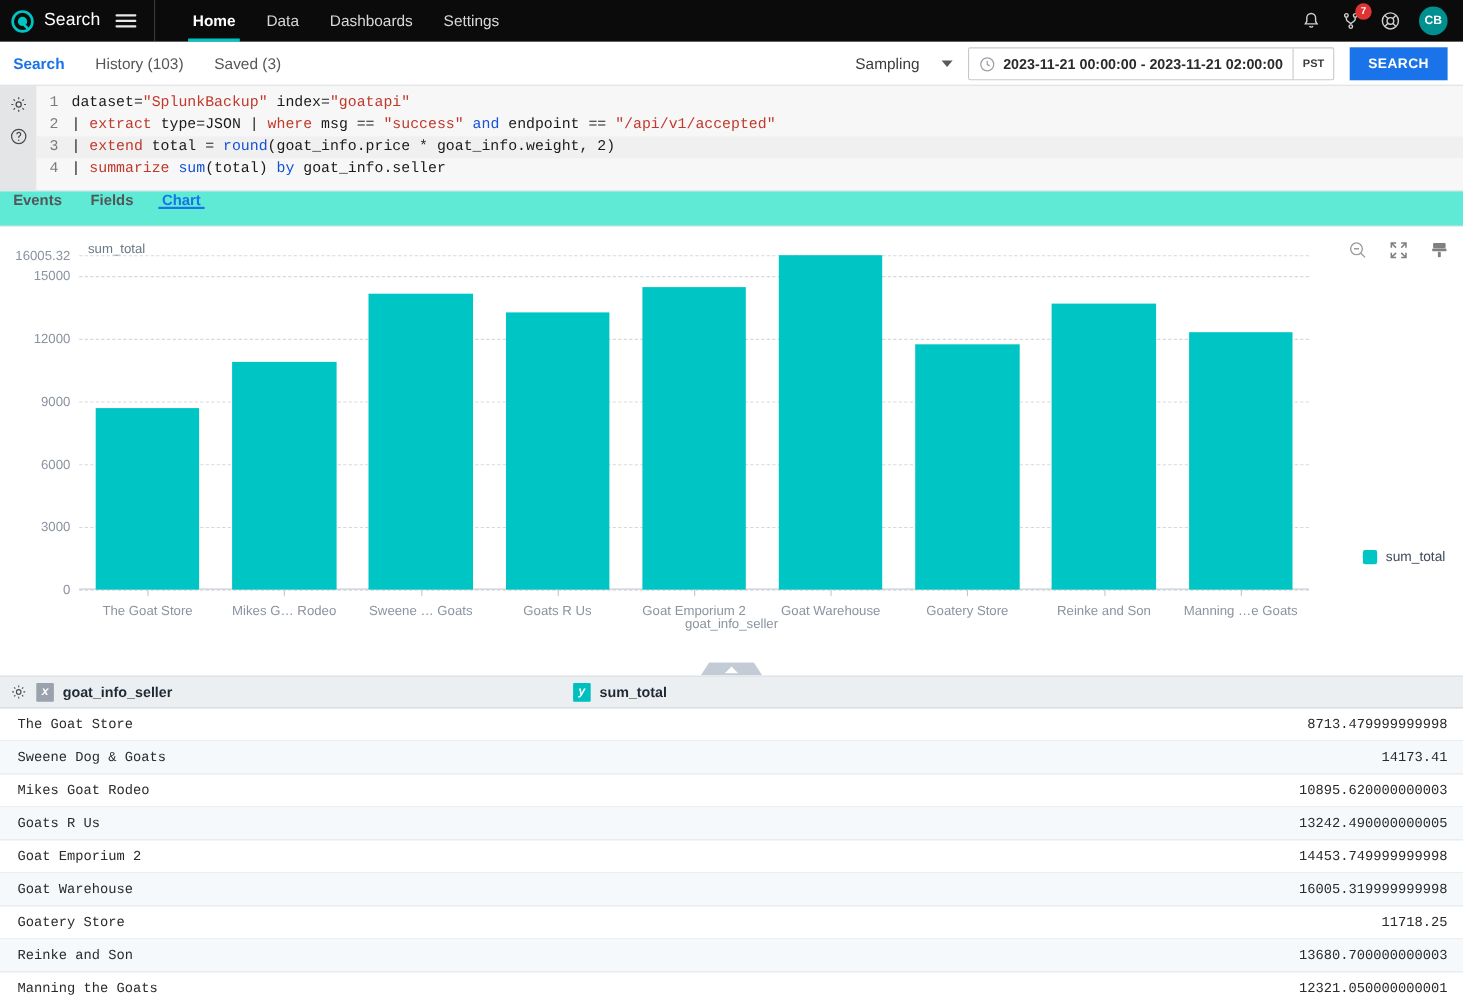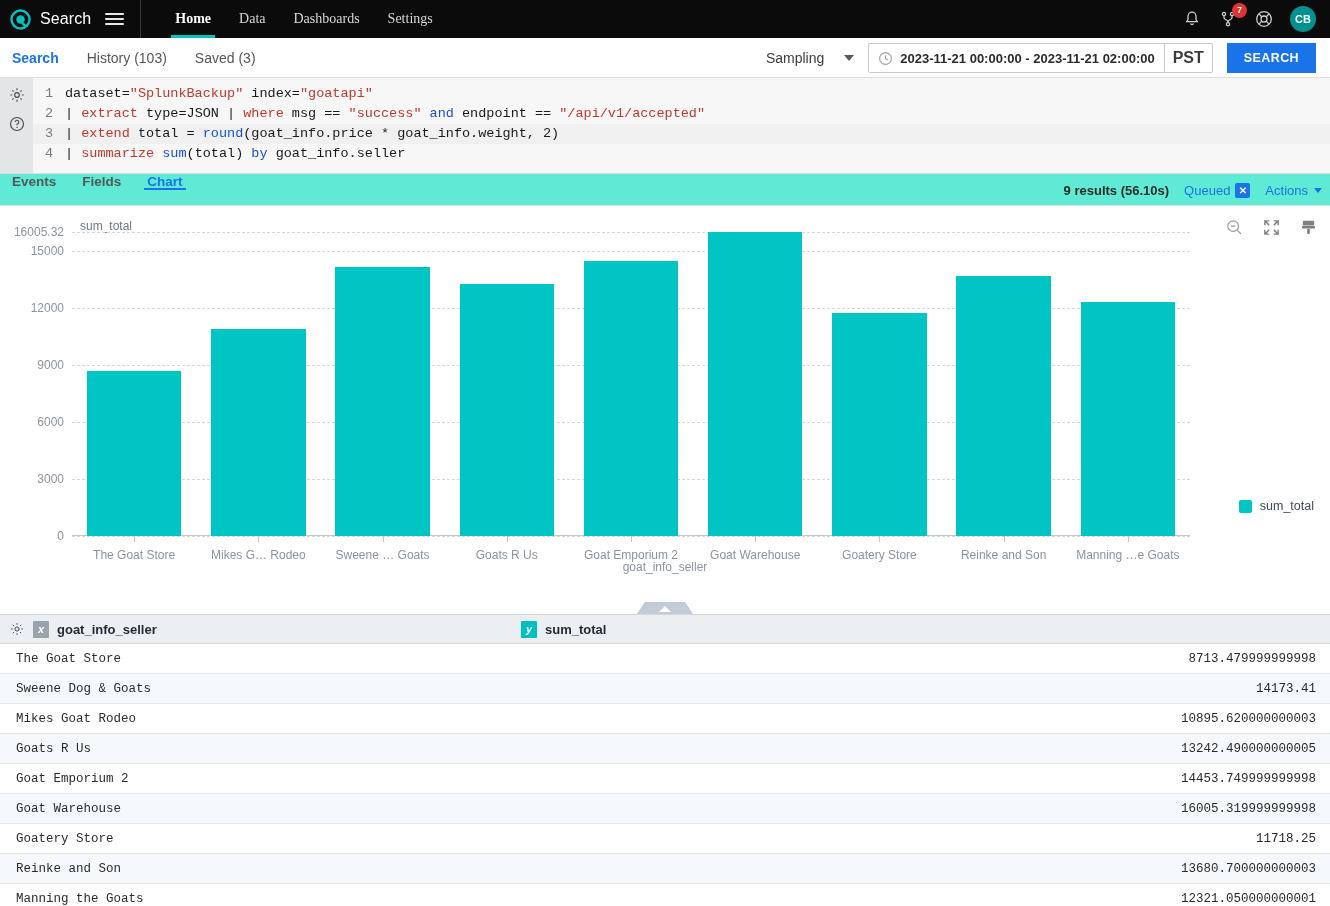--- a/index.html
+++ b/index.html
@@ -23,21 +23,21 @@
   }
   .brand { display: flex; align-items: center; padding-left: 10px; gap: 9px; }
   .brand-logo { width: 21px; height: 21px; position: relative; }
   .brand-name { font-size: 16px; color: #fff; letter-spacing: .1px; }
   .hamburger { margin-left: 14px; display: flex; flex-direction: column; gap: 3px; width: 19px; cursor: pointer; }
   .hamburger span { display: block; height: 2px; background: #e8e8e8; border-radius: 1px; }
   .nav-divider { width: 1px; height: 38px; background: #3a3a3a; margin-left: 16px; }
   #mainmenu { display: flex; align-items: stretch; height: 38px; margin-left: 20px; }
   .menu-item {
     display: flex; align-items: center; padding: 0 14px;
-    font-size: 14px; color: #d8d8d8; cursor: pointer; position: relative; font-family: Liberation Serif, serif;
+    font-size: 14px; color: #d8d8d8; cursor: pointer; position: relative;
   }
   .menu-item.active { color: #ffffff; font-weight: bold; }
   .menu-item.active::after {
     content: ""; position: absolute; left: 10px; right: 10px; bottom: 0;
     height: 3px; background: #00c4c4;
   }
   #topnav-right {
     position: absolute; right: 8px; top: 0; height: 38px;
     display: flex; align-items: center; gap: 16px; padding-right: 6px;
   }
@@ -69,21 +69,21 @@
   .sampling { display: flex; align-items: center; gap: 20px; font-size: 14px; color: #3c3c3c; cursor: pointer; }
   .caret-dn { width: 0; height: 0; border-left: 5px solid transparent; border-right: 5px solid transparent; border-top: 6px solid #5a5a5a; }
   #timerange {
     display: flex; align-items: stretch; height: 30px;
     border: 1px solid #c6c9cc; border-radius: 2px; background: #fff; cursor: pointer; font-weight: bold;
   }
   .tr-clock { display: flex; align-items: center; padding: 0 7px 0 9px; }
   .tr-text { display: flex; align-items: center; font-size: 13px; color: #2b2b2b; padding-right: 9px; }
   .tr-tz {
     display: flex; align-items: center; padding: 0 8px;
-    border-left: 1px solid #c6c9cc; font-size: 16px; color: #3c3c3c;
+    border-left: 1px solid #c6c9cc; font-size: 10px; color: #3c3c3c;
   }
   #searchbtn {
     height: 30px; background: #1a73e8; color: #fff; font-size: 12.5px;
     font-weight: bold; letter-spacing: .4px; display: flex; align-items: center;
     padding: 0 17px; cursor: pointer; margin-right: 14px;
   }
 
   
   #editor { display: flex; background: #f7f7f8; border-bottom: 1px solid #dcdee0; }
   #editor-gutter {
@@ -325,31 +325,20 @@
       <span class="ln">4</span>
       <span class="code"><span class="op">| </span><span class="kw">summarize</span><span class="op"> </span><span class="fn">sum</span><span class="op">(total) </span><span class="blue">by</span><span class="op"> goat_info.seller</span></span>
     </div>
   </div>
 </div>
 
 <div id="restabs">
   <div class="restab">Events</div>
   <div class="restab">Fields</div>
   <div class="restab active">Chart</div>
-  <div id="restabs-right">
-    <span class="res-count">9 results (56.10s)</span>
-    <span class="queued-wrap">
-      <span class="queued-lbl">Queued</span>
-      <span class="queued-x">✕</span>
-    </span>
-    <span class="actions-wrap">
-      <span>Actions</span>
-      <span class="caret-dn-blue"></span>
-    </span>
-  </div>
 </div>
 
 <div id="chartpanel">
   <div id="chart-tools">
     <span class="chart-tool">
       <svg width="19" height="19" viewBox="0 0 20 20" fill="none" stroke="#9b9b9b" stroke-width="1.3">
         <circle cx="8.6" cy="8.6" r="5.6"></circle>
           <path d="M12.8 12.8l4 4M6.2 8.6h4.8"></path>
       </svg>
     </span>

